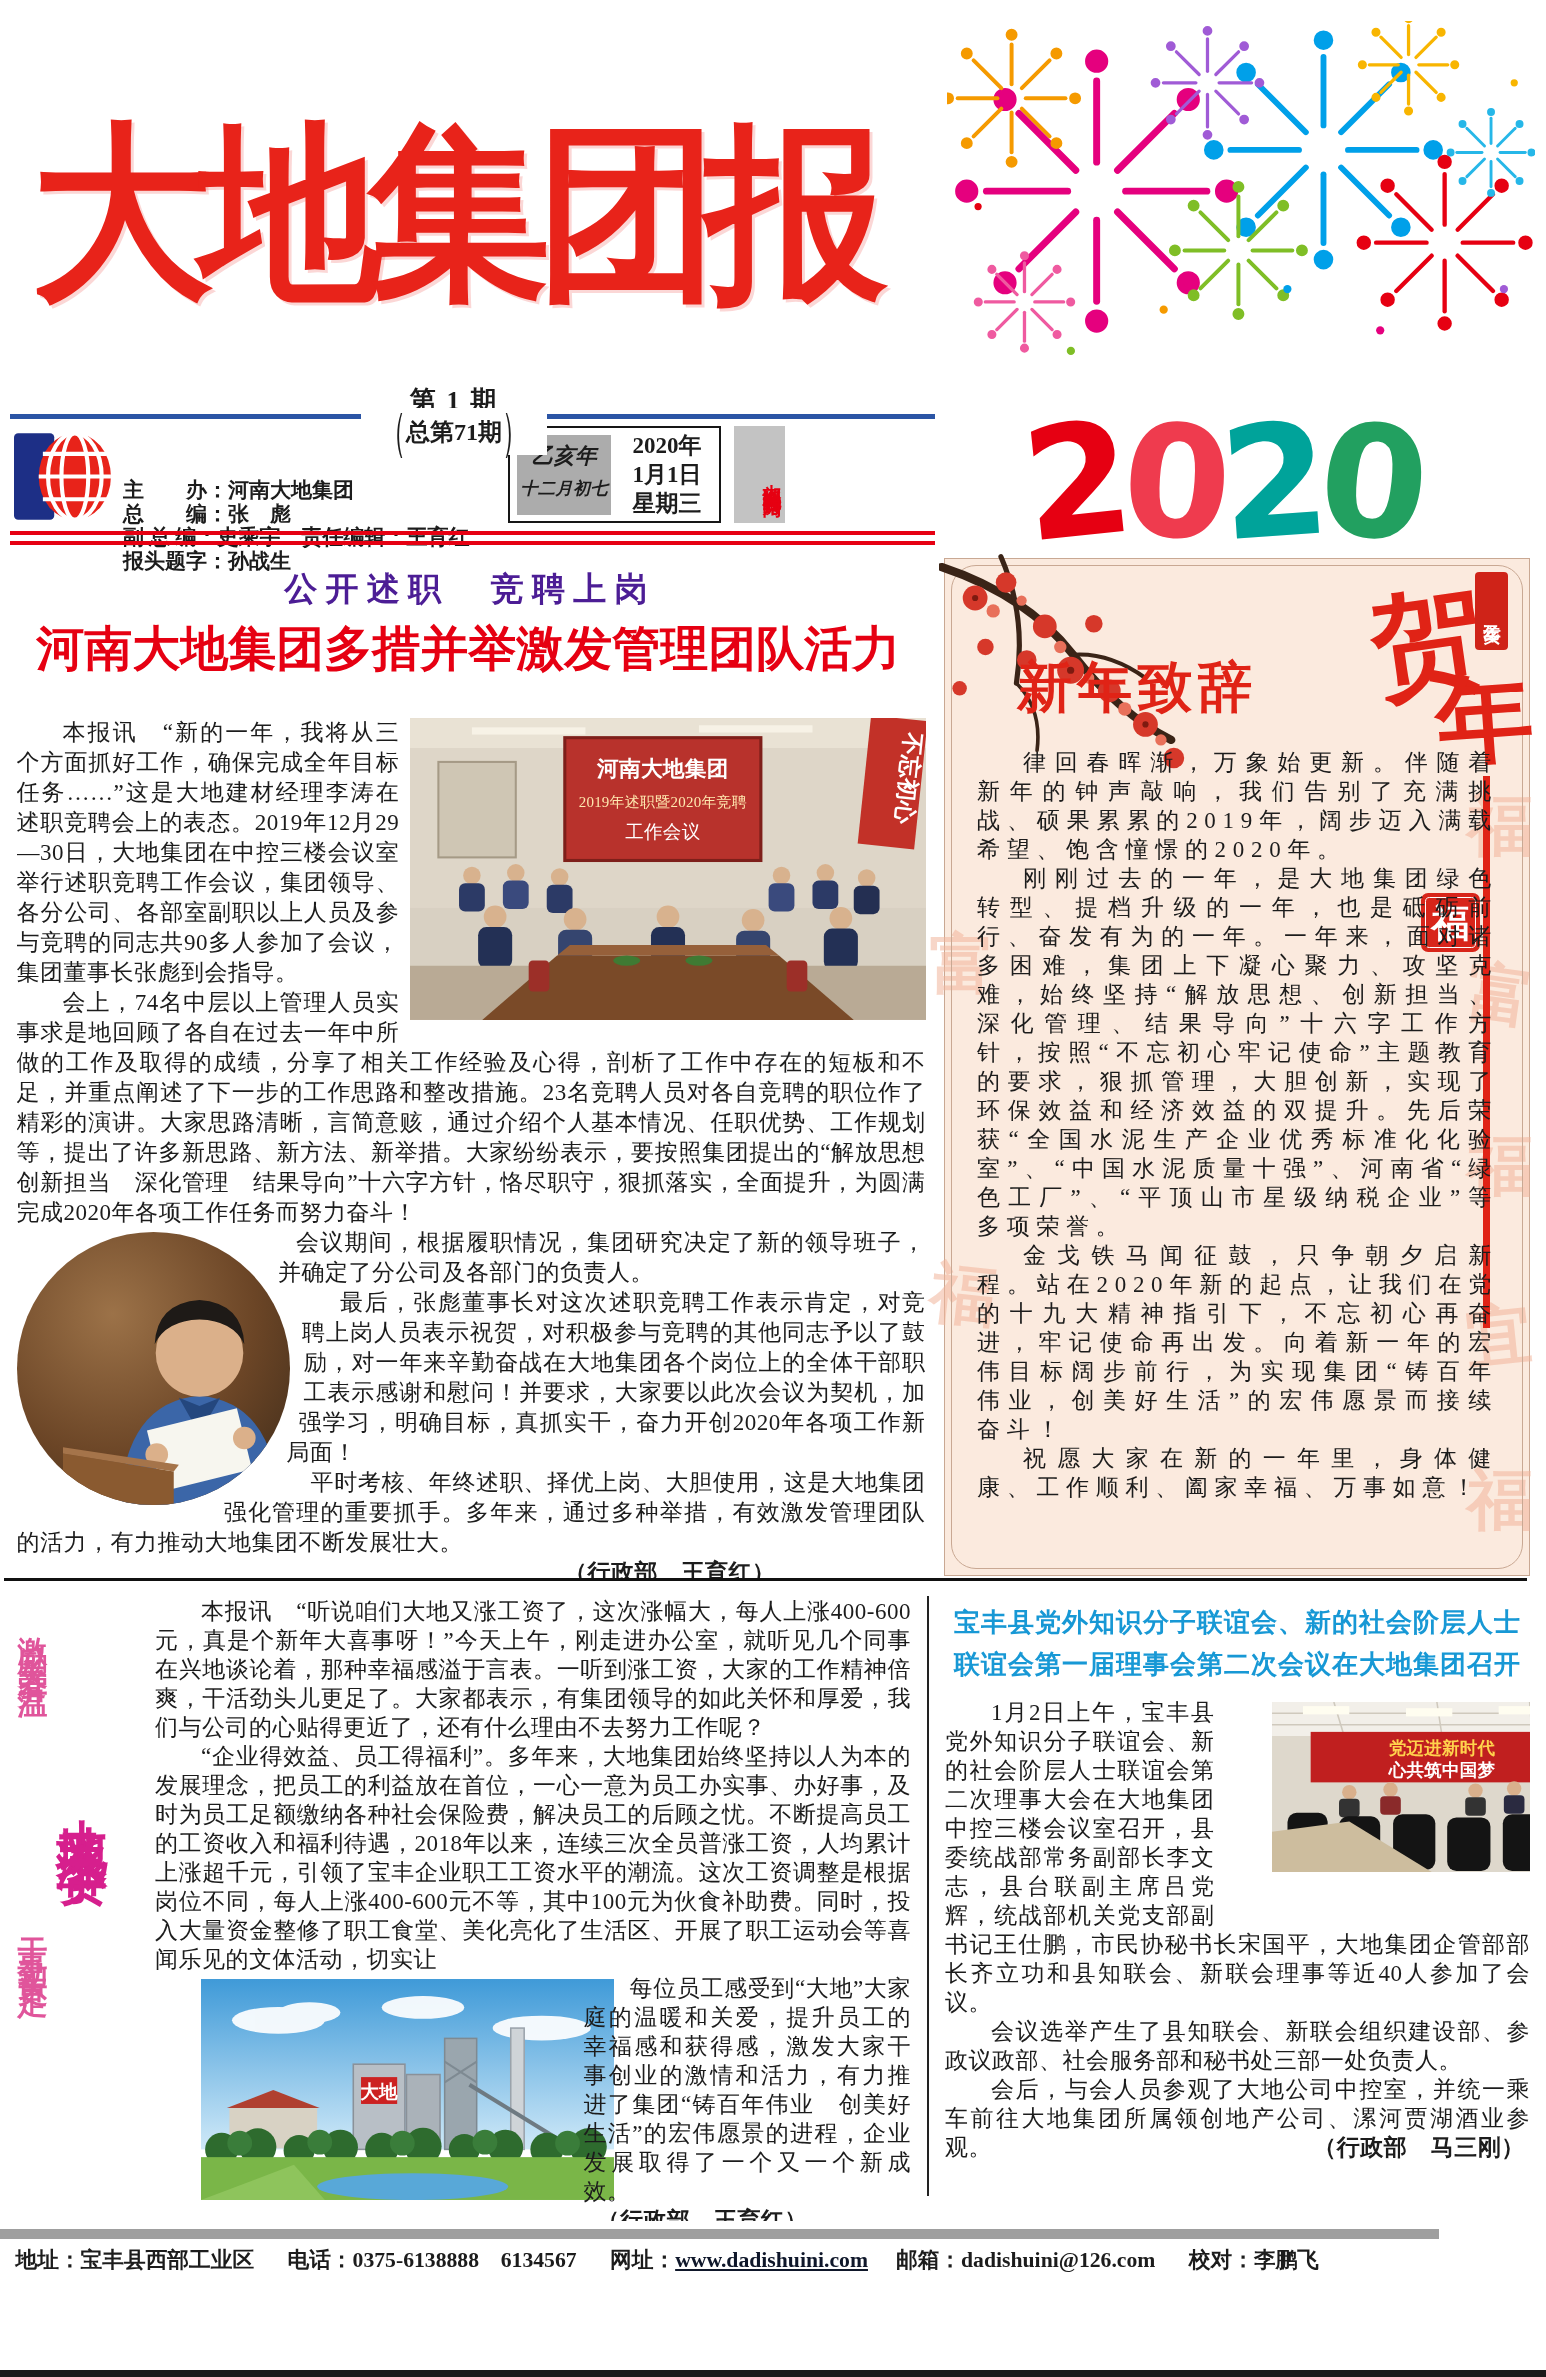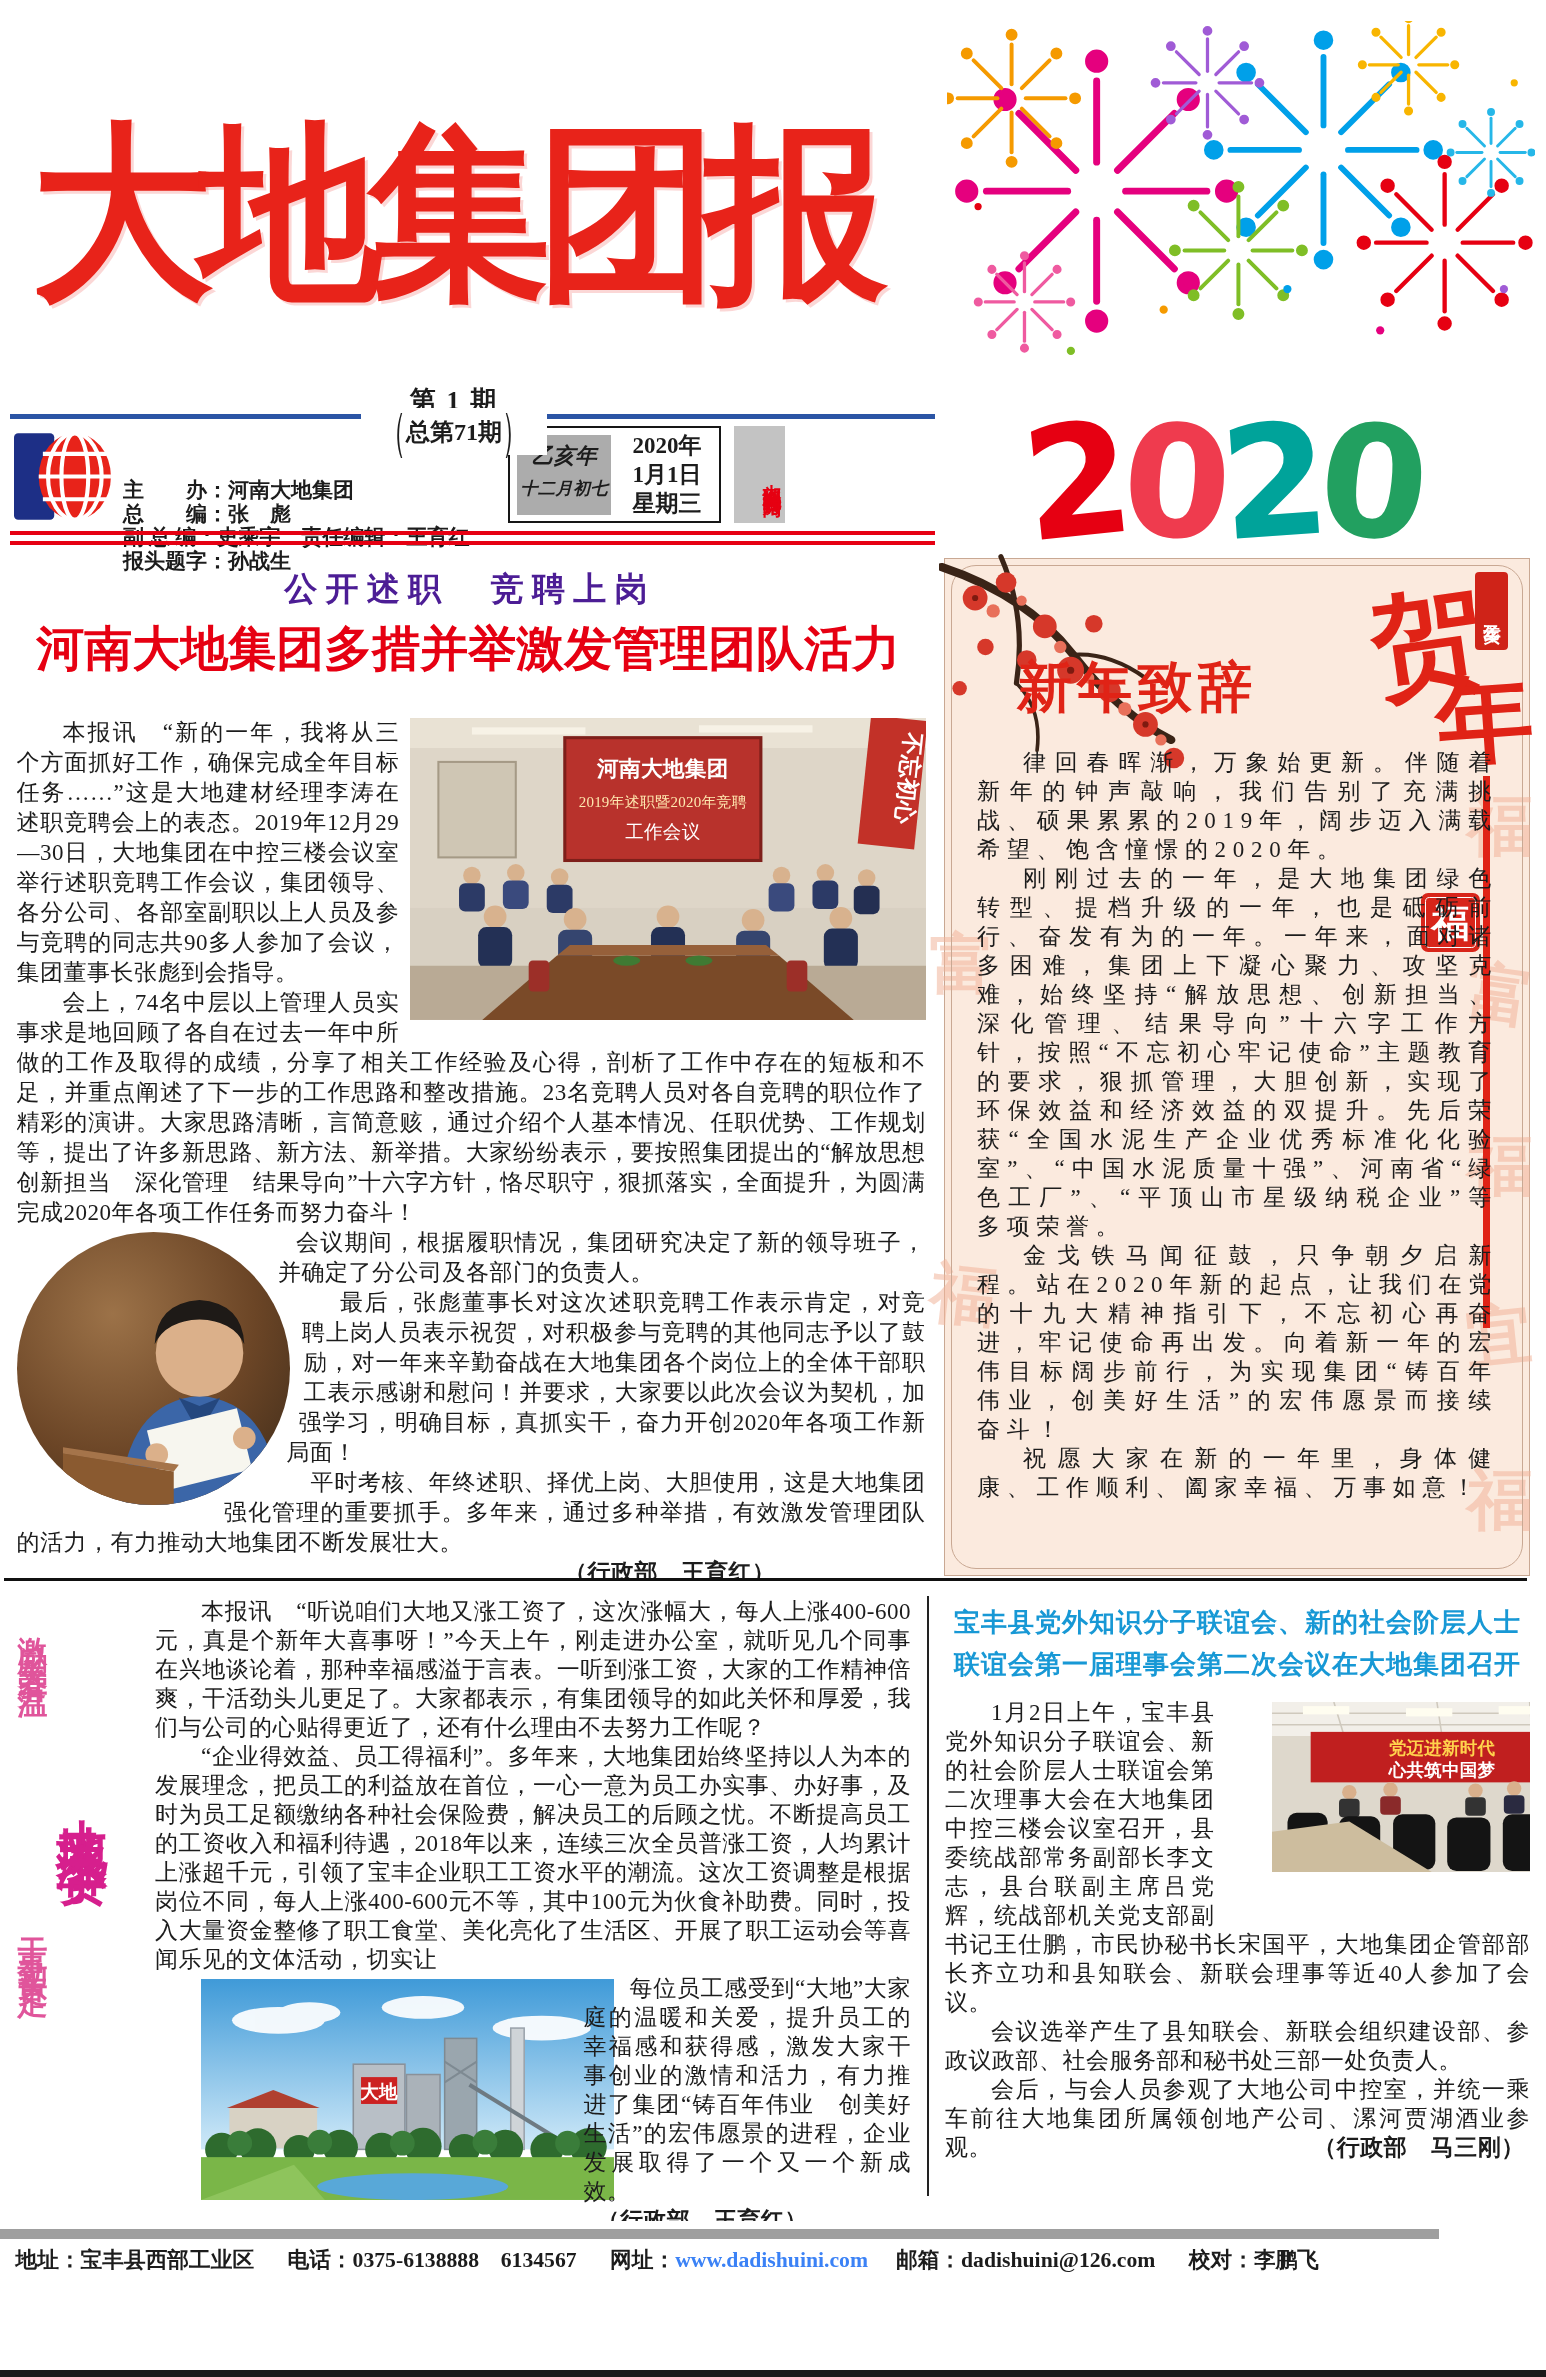--- a/index.html
+++ b/index.html
@@ -79,21 +79,21 @@
   
   .mhead{position:absolute;left:945px;top:1601px;width:585px;font-size:26px;font-weight:bold;color:#1798d5;
     line-height:42px;text-align:center;letter-spacing:1px;font-family:"Liberation Sans","DejaVu Sans",sans-serif;white-space:nowrap;}
   .mbody{position:absolute;left:945px;top:1698px;width:585px;height:495px;overflow:hidden;
     font-size:23px;line-height:29px;letter-spacing:0.5px;text-align:justify;}
   .ph4{display:block;float:right;width:304px;height:198px;margin:4.1px 0 6.2px 11.4px;}
   
   .footbar{position:absolute;left:0;top:2229px;width:1439px;height:10.3px;background:#9f9f9f;}
   .footline{position:absolute;left:15.5px;top:2245px;width:1512px;font-size:21.7px;font-weight:600;white-space:nowrap;}
   .footline span{margin-right:28px;}
-  .weblink{color:#3b82f6;margin-right:0 !important;}
+  .weblink{color:#0f172a;text-decoration:underline;margin-right:0 !important;}
   .bottomedge{position:absolute;left:0;top:2370px;width:1547px;height:7.2px;background:#1a1a1a;}
   .fy{position:absolute;left:77px;top:392px;width:464px;height:139px;font-family:"DejaVu Sans",sans-serif;
     font-weight:bold;font-size:155px;line-height:139px;letter-spacing:-9.3px;}
   .fy span{display:inline-block;}
 </style>
 </head>
 <body>
 
 <div id="page">
 

